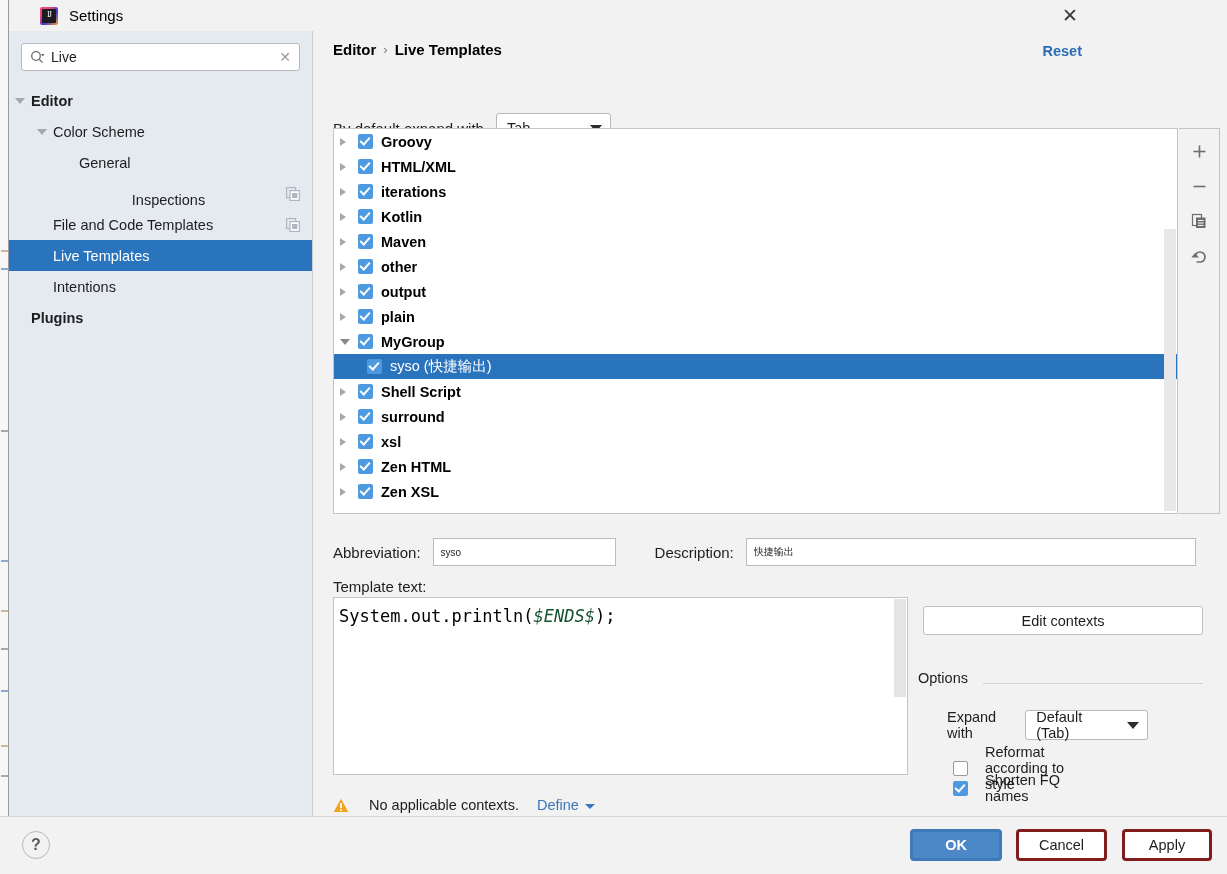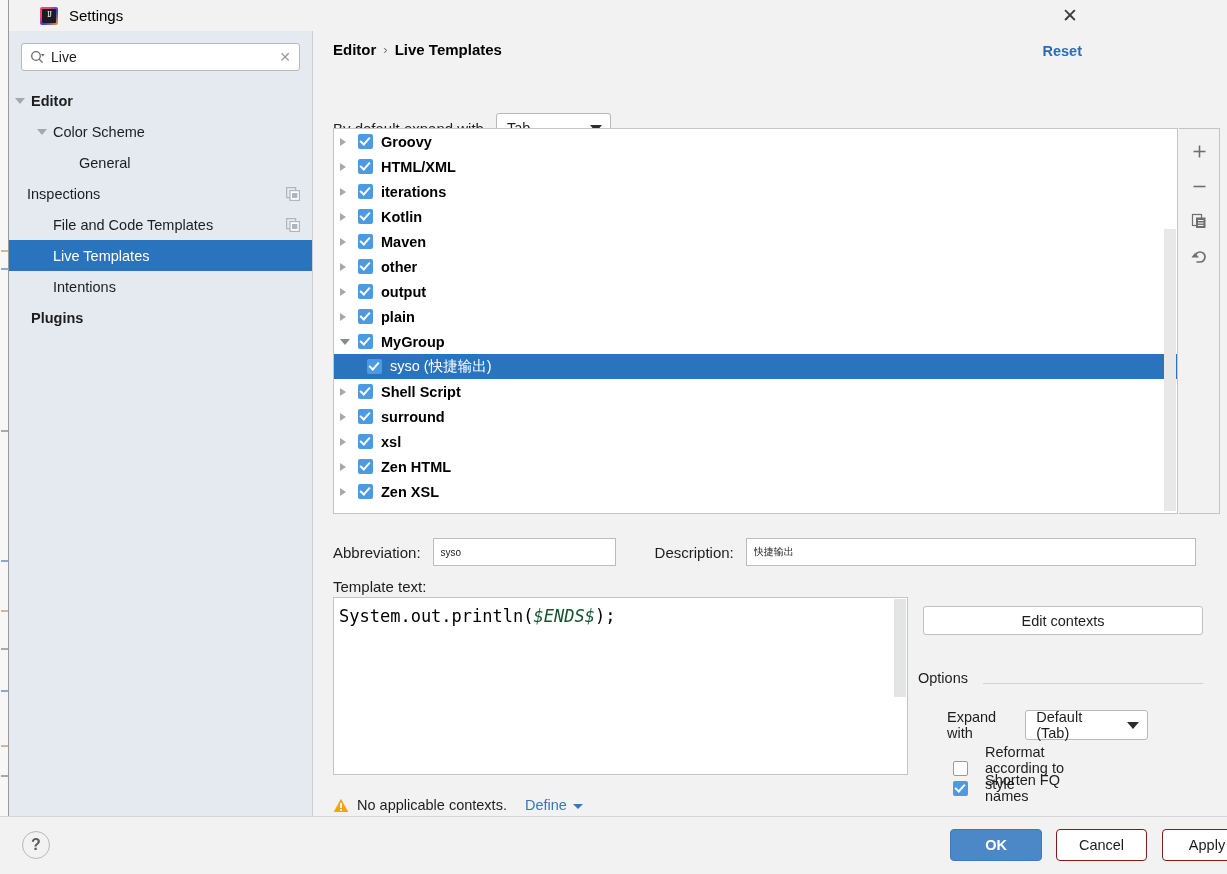--- a/index.html
+++ b/index.html
@@ -233,21 +233,21 @@
   .tt-code .var { color: #14532d; font-style: italic; }
   .tt-scroll {
     position: absolute; right: 1px; top: 1px; width: 12px; height: 98px;
     background: #e3e5e5;
   }
 
   .warn-row {
     position: absolute; left: 20px; top: 766px; display: flex; align-items: center; gap: 8px;
   }
   .warn-ico { width: 16px; height: 15px; }
-  .warn-text { font-size: 14.5px; color: #1d1d1d; }
+  .warn-text { font-size: 14.5px; color: #1d1d1d; margin-left: 12px; }
   .define-link { color: #3a76b8; font-size: 14.5px; margin-left: 10px; }
   .define-caret {
     display: inline-block; width: 0; height: 0; margin-left: 6px;
     border-left: 5px solid transparent; border-right: 5px solid transparent;
     border-top: 5px solid #3a76b8; vertical-align: middle;
   }
 
   
   .edit-vars {
     position: absolute; left: 610px; top: 575px; width: 280px; height: 29px;
@@ -280,23 +280,23 @@
   }
   .help-btn {
     position: absolute; left: 22px; top: 14px; width: 28px; height: 28px;
     border-radius: 50%; border: 1px solid #b8b8b8;
     display: flex; align-items: center; justify-content: center;
     color: #5a5a5a; font-size: 16px; font-weight: bold;
     background: #f2f2f2;
   }
   .btn {
     position: absolute; top: 12px; height: 32px;
-    border-radius: 4px; border: 1px solid #7f1d1d; background: #fff;
+    border-radius: 4px; border: 3px solid #7f1d1d; background: #fff;
     display: flex; align-items: center; justify-content: center;
-    font-size: 14.5px; color: #1d1d1d; margin-left: 40px;
+    font-size: 14.5px; color: #1d1d1d;
   }
   .btn.primary { background: #4c87c7; border-color: #3e7ab8; color: #fff; font-weight: bold; }
   .btn-ok     { left: 910px; width: 92px; }
   .btn-cancel { left: 1016px; width: 91px; }
   .btn-apply  { left: 1122px; width: 90px; }
 </style>
 </head>
 <body>
 
 <div id="root">
@@ -343,21 +343,21 @@
         <div class="tree-row" style="padding-left: 26px;">
           <span class="tw open">
             <i></i>
           </span>
           <span class="tree-label">Color Scheme</span>
         </div>
         <div class="tree-row" style="padding-left: 52px;">
           <span class="tw"></span>
           <span class="tree-label">General</span>
         </div>
-        <div class="tree-row" style="">
+        <div class="tree-row" style="padding-left: 26px; flex-direction: column;">
           <span class="tw"></span>
           <span class="tree-label">Inspections</span>
           <span class="copy-ico"><svg width="14" height="14" viewBox="0 0 14 14">
               <rect x="0.6" y="0.6" width="9" height="10" fill="none" stroke="#aeb6c2" stroke-width="1.2"></rect>
               <rect x="4" y="3.6" width="9.4" height="9.8" fill="#fff" stroke="#aeb6c2" stroke-width="1.2"></rect>
               <rect x="6" y="6" width="5.4" height="5" fill="#aeb6c2"></rect>
             </svg></span>
         </div>
         <div class="tree-row" style="padding-left: 26px;">
           <span class="tw"></span>

